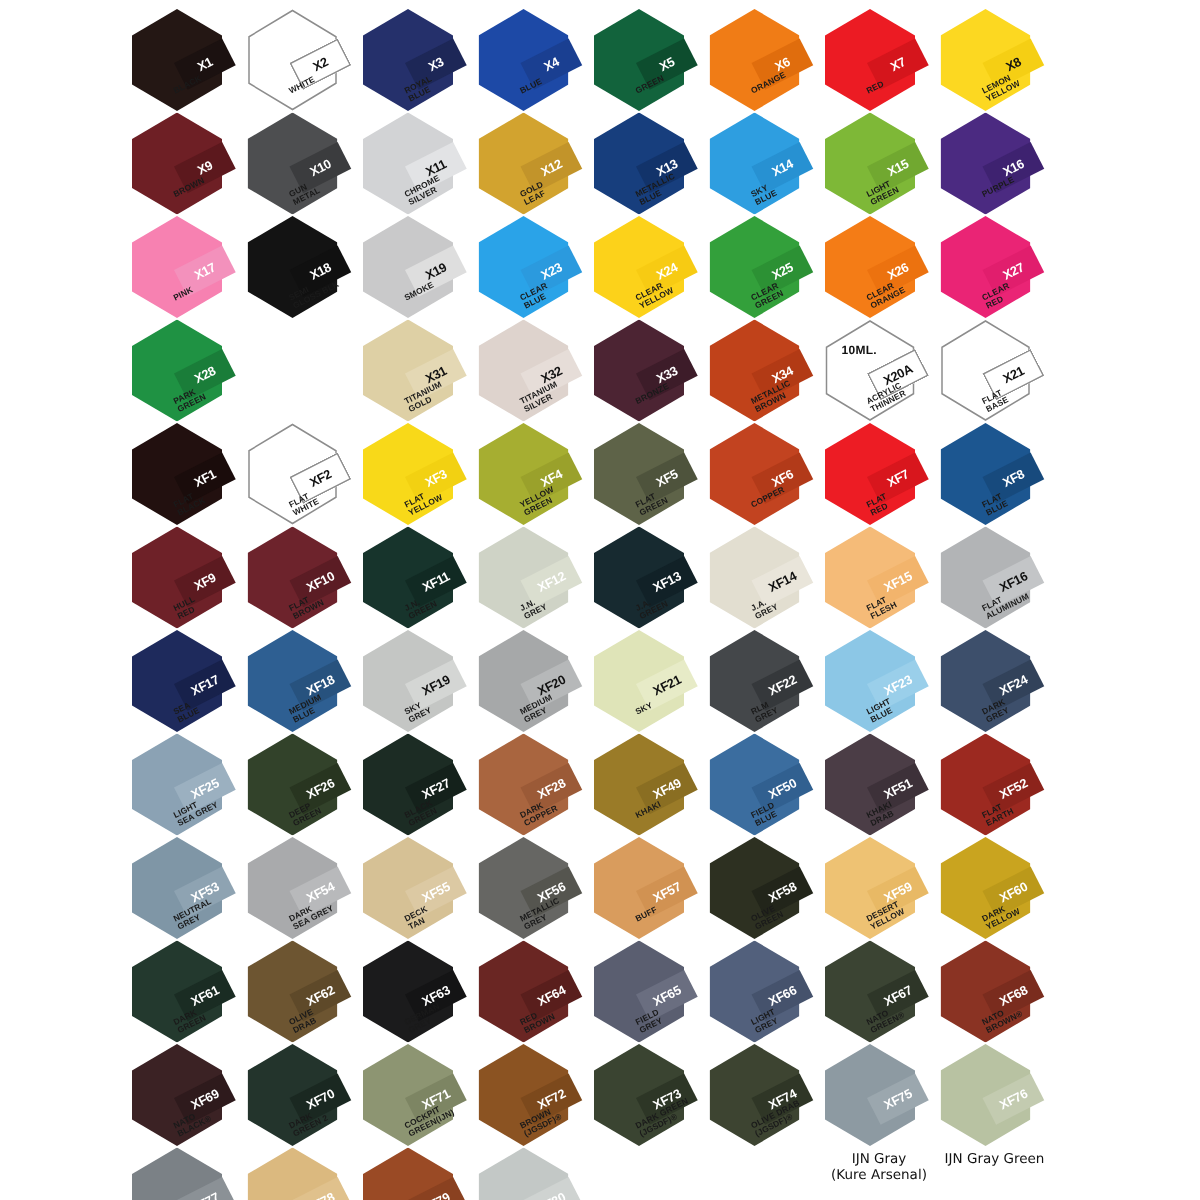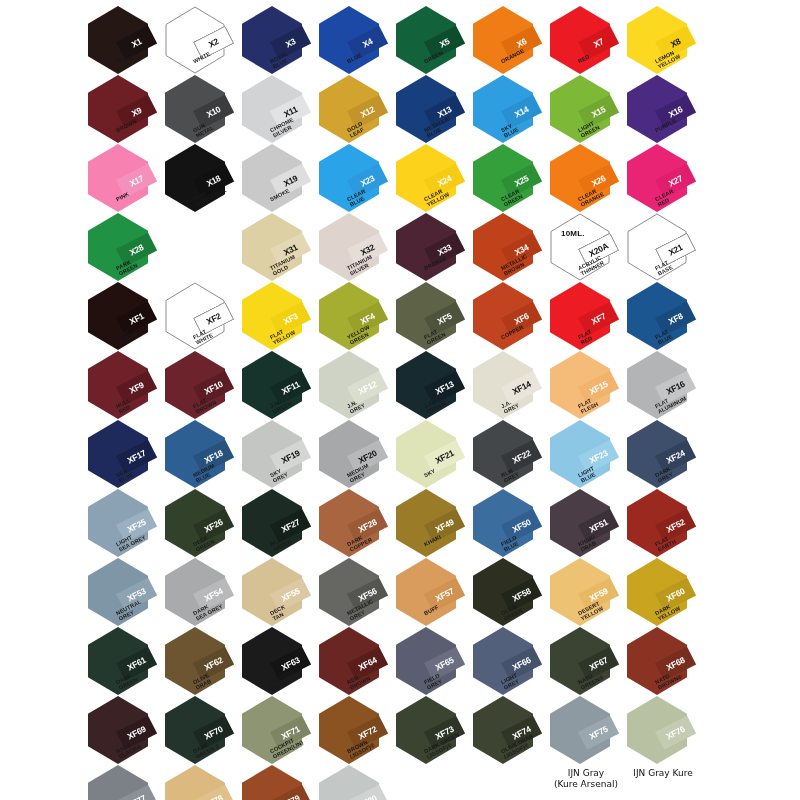--- a/index.html
+++ b/index.html
@@ -602,21 +602,21 @@
     </div>
     <div class="cell" style="left: 550px; top: 696px;">
       <div class="hex" style="background: rgb(141, 154, 162);"></div>
       <div class="tab" style="background: rgb(155, 167, 174); color: rgb(255, 255, 255);">XF75</div>
       <div class="caption">IJN Gray
 (Kure Arsenal)</div>
     </div>
     <div class="cell" style="left: 627px; top: 696px;">
       <div class="hex" style="background: rgb(184, 194, 162);"></div>
       <div class="tab" style="background: rgb(195, 203, 176); color: rgb(255, 255, 255);">XF76</div>
-      <div class="caption">IJN Gray Kure</div>
+      <div class="caption">IJN Gray Green</div>
     </div>
     <div class="cell" style="left: 88px; top: 765px;">
       <div class="hex" style="background: rgb(123, 129, 134);"></div>
       <div class="tab" style="background: rgb(139, 145, 150); color: rgb(255, 255, 255);">XF77</div>
     </div>
     <div class="cell" style="left: 165px; top: 765px;">
       <div class="hex" style="background: rgb(219, 185, 127);"></div>
       <div class="tab" style="background: rgb(224, 193, 140); color: rgb(255, 255, 255);">XF78</div>
     </div>
     <div class="cell" style="left: 242px; top: 765px;">

